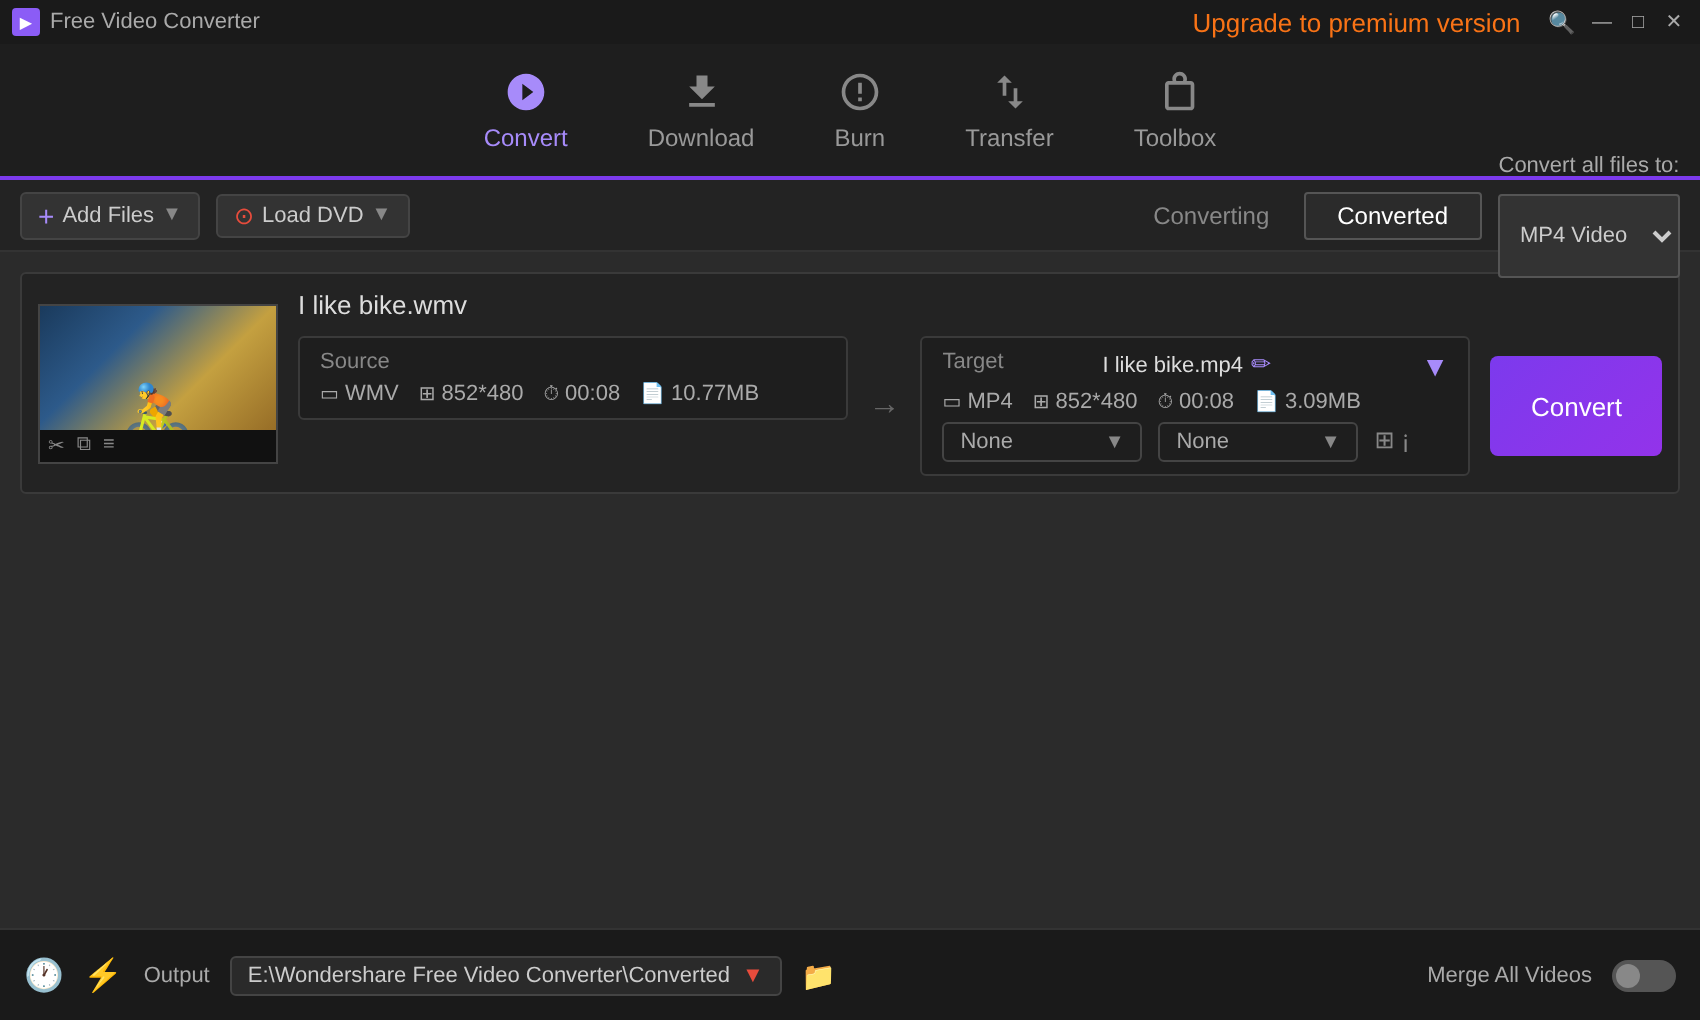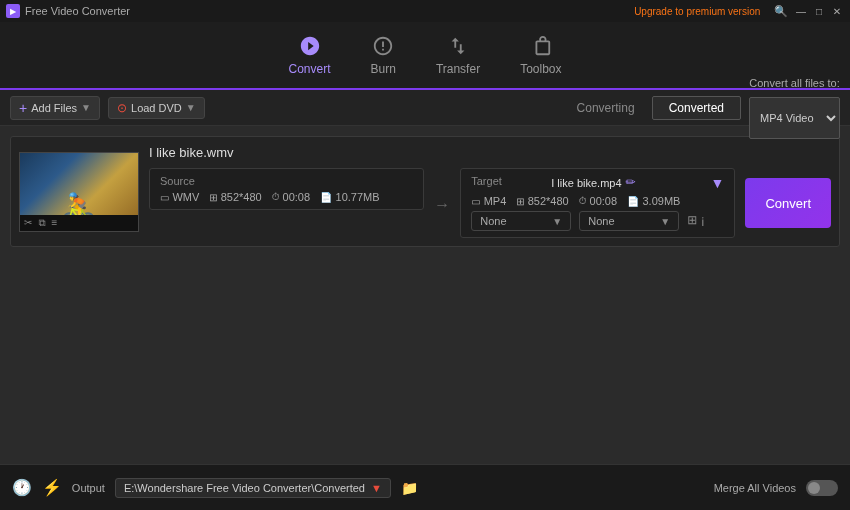--- a/index.html
+++ b/index.html
@@ -51,21 +51,21 @@
       height: 14px;
       display: flex;
       align-items: center;
       justify-content: center;
       font-size: 10px;
       color: #aaa;
       cursor: pointer;
     }
     #upgrade-link {
       color: #f97316;
-      font-size: 10px;
+      font-size: 13px;
       cursor: pointer;
       margin-right: 10px;
     }
     .title-icon {
       color: #aaa;
       font-size: 11px;
       cursor: pointer;
       margin-right: 2px;
     }
 
@@ -412,20 +412,28 @@
     <div class="nav-icon">
       <svg viewBox="0 0 24 24" xmlns="http://www.w3.org/2000/svg">
         <path d="M12 2C6.48 2 2 6.48 2 12s4.48 10 10 10 10-4.48 10-10S17.52 2 12 2zm-2 14.5v-9l6 4.5-6 4.5z"></path>
       </svg>
     </div>
     <span>Convert</span>
   </div>
   <div class="nav-item">
     <div class="nav-icon">
       <svg viewBox="0 0 24 24" xmlns="http://www.w3.org/2000/svg">
+        <path d="M19 9h-4V3H9v6H5l7 7 7-7zM5 18v2h14v-2H5z"></path>
+      </svg>
+    </div>
+    <span>Download</span>
+  </div>
+  <div class="nav-item">
+    <div class="nav-icon">
+      <svg viewBox="0 0 24 24" xmlns="http://www.w3.org/2000/svg">
         <path d="M12 2C6.48 2 2 6.48 2 12s4.48 10 10 10 10-4.48 10-10S17.52 2 12 2zm0 18c-4.41 0-8-3.59-8-8s3.59-8 8-8 8 3.59 8 8-3.59 8-8 8zm-1-13h2v6h-2zm0 8h2v2h-2z"></path>
       </svg>
     </div>
     <span>Burn</span>
   </div>
   <div class="nav-item">
     <div class="nav-icon">
       <svg viewBox="0 0 24 24" xmlns="http://www.w3.org/2000/svg">
         <path d="M9 3L5 6.99h3V14h2V6.99h3L9 3zm7 14.01V10h-2v7.01h-3L15 21l4-3.99h-3z"></path>
       </svg>

